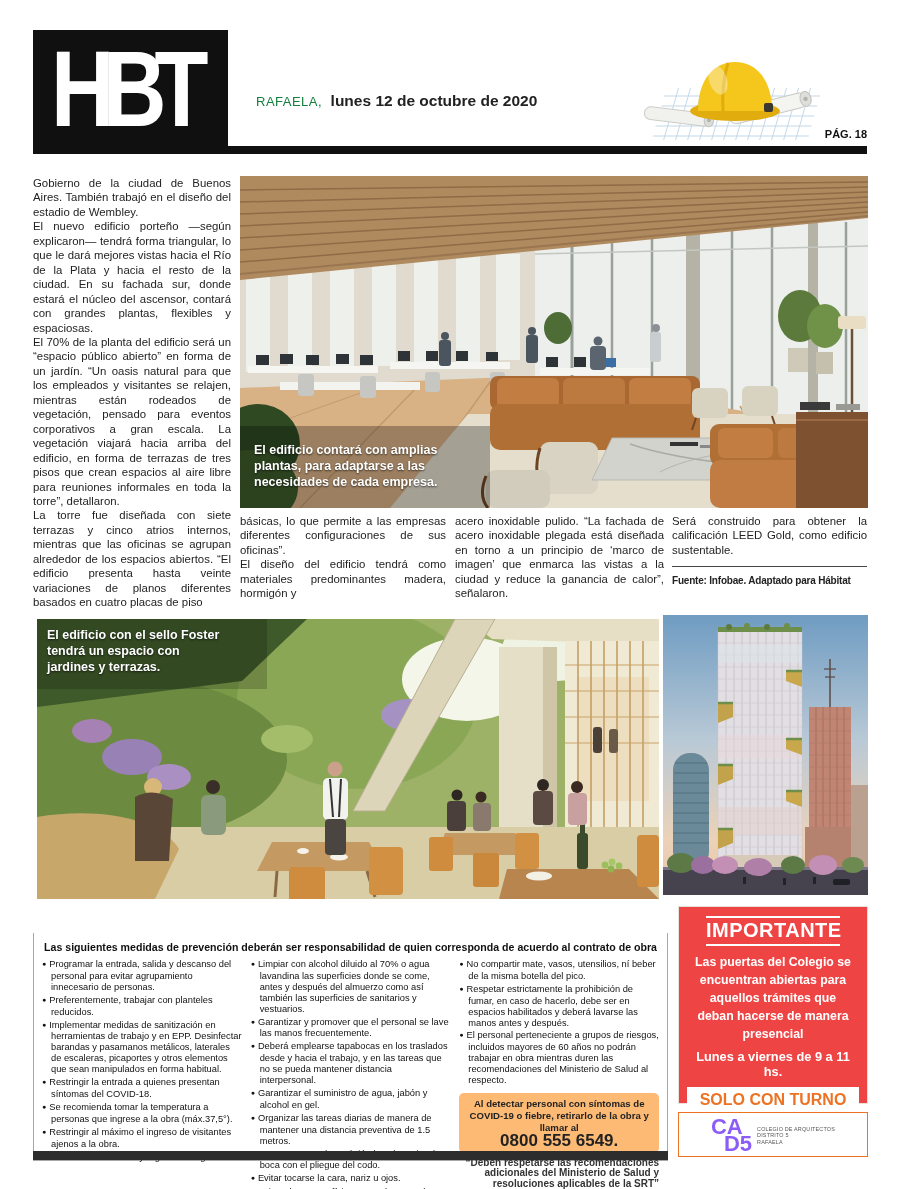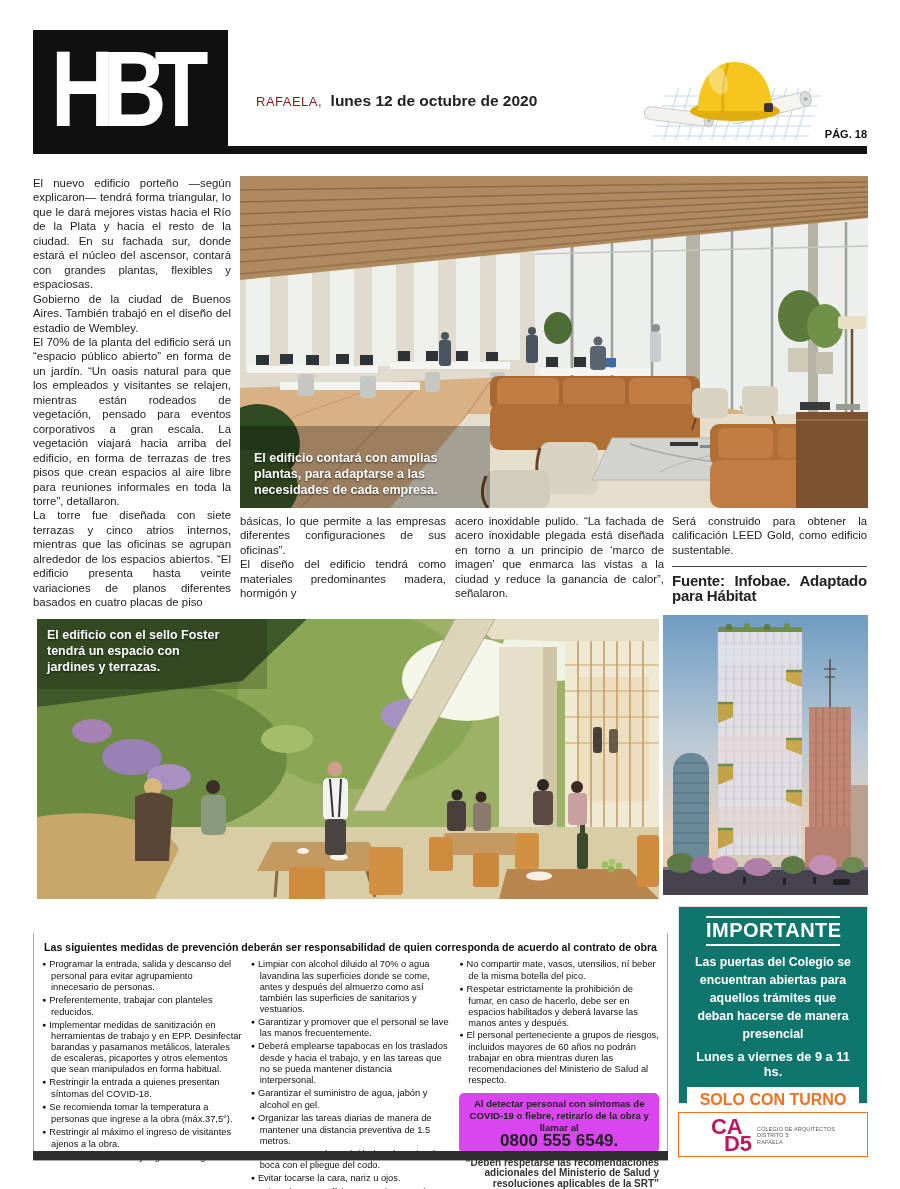--- a/index.html
+++ b/index.html
@@ -5,74 +5,74 @@
   html,body{margin:0;padding:0;background:#d9d9d9;}
   .page{position:relative;width:900px;height:1189px;background:#ffffff;margin:0 auto;
         font-family:"Liberation Sans",sans-serif;color:#1c1c1c;overflow:hidden;}
   
   .logo-box{position:absolute;left:33px;top:30px;width:195px;height:118px;background:#101010;
             display:flex;align-items:center;justify-content:center;overflow:hidden;text-align:right;}
   .logo-box span{color:#fff;font-size:96px;font-weight:bold;letter-spacing:-13px;
                  transform:scale(.92,1.12);padding-right:14px;}
   .header-rule{position:absolute;left:33px;top:146px;width:834px;height:8px;background:#101010;}
   .dateline{position:absolute;left:256px;top:92px;white-space:nowrap;}
-  .dateline .city{font-size:13px;color:#7f1d1d;letter-spacing:.5px;}
+  .dateline .city{font-size:13px;color:#15803d;letter-spacing:.5px;}
   .dateline .rest{font-size:15.5px;font-weight:bold;color:#222;margin-left:4px;}
   .page-num{position:absolute;right:33px;top:128px;font-size:11px;font-weight:bold;color:#111;}
   .helmet{position:absolute;left:638px;top:48px;width:182px;height:92px;}
   
   .acol{position:absolute;font-size:11.4px;line-height:14.45px;text-align:justify;color:#222;}
   .acol .para{margin:0;}
   #col1{left:33px;top:176px;width:198px;height:436px;}
   #col2{left:240px;top:514px;width:206px;}
   #col3{left:455px;top:514px;width:209px;}
   #col4{left:672px;top:514px;width:195px;}
   .src-rule{border:none;border-top:1px solid #444;margin:9px 0 7px;}
-  .source{font-size:15px;font-weight:bold;letter-spacing:-.2px;}
+  .source{font-size:10px;font-weight:bold;letter-spacing:-.2px;}
   
   .fig{position:absolute;overflow:hidden;}
   #fig-office{left:240px;top:176px;width:628px;height:332px;}
   #fig-garden{left:33px;top:615px;width:622px;height:280px;}
   #fig-tower{left:663px;top:615px;width:205px;height:280px;}
   .fig svg{display:block;width:100%;height:100%;}
   .caption{position:absolute;color:#fff;font-weight:bold;font-size:12.5px;line-height:16px;
            text-shadow:0 1px 2px rgba(0,0,0,.65);}
-  #cap-office{left:14px;bottom:10px;width:185px;}
+  #cap-office{left:14px;bottom:18px;width:185px;}
   #cap-garden{left:10px;top:8px;width:205px;}
   
   .covid{position:absolute;left:33px;top:903px;width:635px;height:258px;}
   .covid-title{height:30px;background:#131313;color:#fff;font-weight:bold;font-size:11px;
                letter-spacing:-.1px;display:flex;align-items:center;justify-content:center;text-align:center;}
   .covid-body{position:absolute;top:30px;bottom:0;left:0;right:0;border:1px solid #a8a8a8;border-top:none;
               padding:5px 8px 0;box-sizing:border-box;}
   .covid-intro{text-align:center;font-weight:bold;font-size:10.6px;margin:3px 0 6px;color:#111;}
   .covid-cols{display:flex;gap:9px;}
   .covid-col{flex:1;font-size:9.3px;line-height:10.9px;color:#111;}
   .bullet{padding-left:9px;text-indent:-9px;margin-bottom:2px;}
   .bullet::before{content:"\25CF";font-size:7px;margin-right:3px;position:relative;top:-1px;}
-  .alert-box{background:#d946ef;border-radius:5px;padding:5px 8px 6px;text-align:center;
+  .alert-box{background:#fdba74;border-radius:5px;padding:5px 8px 6px;text-align:center;
              font-weight:bold;font-size:9.6px;line-height:12px;margin-top:7px;color:#222;}
   .alert-box .phone{display:block;font-size:17px;margin-top:1px;}
   .covid-note{font-weight:bold;font-size:10px;line-height:10.5px;text-align:right;margin-top:5px;color:#333;}
   .covid-bottom{position:absolute;left:-1px;right:-1px;bottom:0;height:9px;background:#2d2d2d;}
   
-  .importante{position:absolute;left:678px;top:906px;width:190px;height:198px;background:#0f766e;
+  .importante{position:absolute;left:678px;top:906px;width:190px;height:198px;background:#ef4444;
               border:1px solid #e8e2da;box-sizing:border-box;padding:7px 16px;color:#fff;text-align:center;}
   .imp-title{font-size:20px;font-weight:bold;letter-spacing:.5px;border-top:2px solid #fff;
              border-bottom:2px solid #fff;width:86%;margin:2px auto 0;padding:1px 0 2px;}
   .imp-body{font-weight:bold;font-size:12.3px;line-height:18px;margin-top:7px;}
   .imp-hours{font-weight:bold;font-size:12.8px;margin-top:6px;}
   .imp-band{background:#fff;color:#ed7223;font-weight:bold;font-size:16px;height:26px;line-height:26px;
             margin:8px -8px 0;}
   .imp-phone{display:flex;align-items:center;justify-content:center;gap:6px;margin-top:9px;
              font-weight:bold;font-size:19px;letter-spacing:-.5px;}
   
   .cad5{position:absolute;left:678px;top:1112px;width:190px;height:45px;background:#fff;
         border:1.5px solid #ed7223;box-sizing:border-box;display:flex;align-items:center;justify-content:center;gap:5px;}
-  .cad5-big{color:#be185d;font-weight:bold;font-size:22px;line-height:17px;}
+  .cad5-big{color:#8b5cf6;font-weight:bold;font-size:22px;line-height:17px;}
   .cad5-big .d5{padding-left:13px;display:block;}
   .cad5-lines{display:flex;flex-direction:column;padding-top:2px;}
   .cad5-line{font-size:5.4px;color:#555;line-height:6.4px;letter-spacing:.2px;}
 </style>
 </head>
 <body>
 
 <div class="page">
 
   <div class="logo-box">
@@ -119,22 +119,22 @@
       <path d="M90,15 C86,28 84,46 85,63" stroke="#e0ac0e" stroke-width="3" fill="none"></path>
       <ellipse cx="80" cy="32" rx="9" ry="15" fill="#ffffff" opacity="0.35" transform="rotate(-18 80 32)"></ellipse>
       <rect x="126" y="55" width="9" height="9" rx="2" fill="#3a3632"></rect>
     </g>
   </svg>
 
   <div class="page-num">PÁG. 18</div>
   <div class="header-rule"></div>
 
   <div id="col1" class="acol">
+      <div class="para">Gobierno de la ciudad de Buenos Aires. También trabajó en el diseño del estadio de Wembley.</div>
       <div class="para">El nuevo edificio porteño —según explicaron— tendrá forma triangular, lo que le dará mejores vistas hacia el Río de la Plata y hacia el resto de la ciudad. En su fachada sur, donde estará el núcleo del ascensor, contará con grandes plantas, flexibles y espaciosas.</div>
-      <div class="para">Gobierno de la ciudad de Buenos Aires. También trabajó en el diseño del estadio de Wembley.</div>
       <div class="para">El 70% de la planta del edificio será un “espacio público abierto” en forma de un jardín. “Un oasis natural para que los empleados y visitantes se relajen, mientras están rodeados de vegetación, pensado para eventos corporativos a gran escala. La vegetación viajará hacia arriba del edificio, en forma de terrazas de tres pisos que crean espacios al aire libre para reuniones informales en toda la torre”, detallaron.</div>
       <div class="para">La torre fue diseñada con siete terrazas y cinco atrios internos, mientras que las oficinas se agrupan alrededor de los espacios abiertos. “El edificio presenta hasta veinte variaciones de planos diferentes basados en cuatro placas de piso</div>
     </div>
   <div id="col2" class="acol">
       <div class="para">básicas, lo que permite a las empresas diferentes configuraciones de sus oficinas”.</div>
       <div class="para">El diseño del edificio tendrá como materiales predominantes madera, hormigón y</div>
     </div>
   <div id="col3" class="acol">
       <div class="para">acero inoxidable pulido. “La fachada de acero inoxidable plegada está diseñada en torno a un principio de ‘marco de imagen’ que enmarca las vistas a la ciudad y reduce la ganancia de calor”, señalaron.</div>
     </div>

